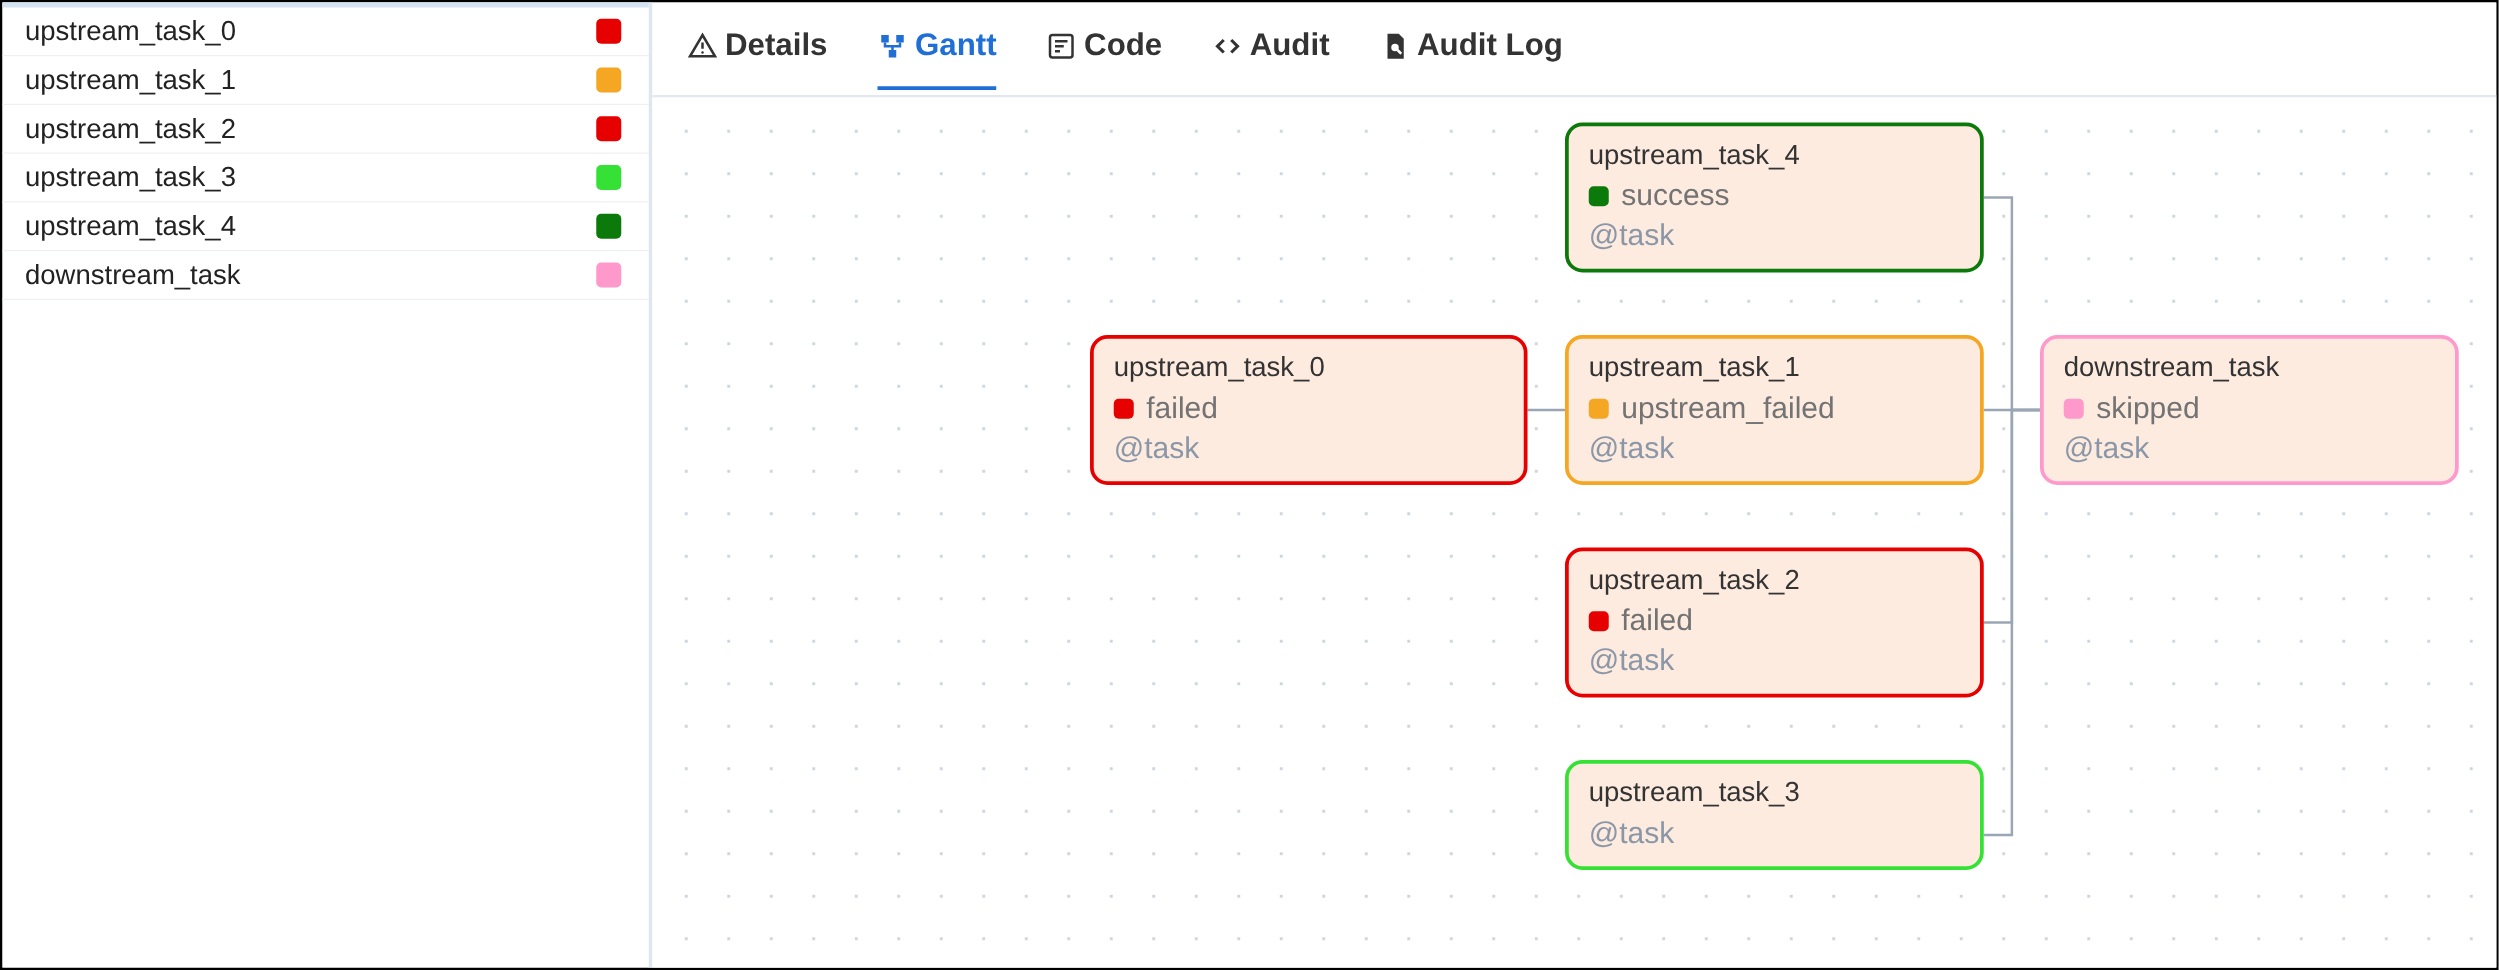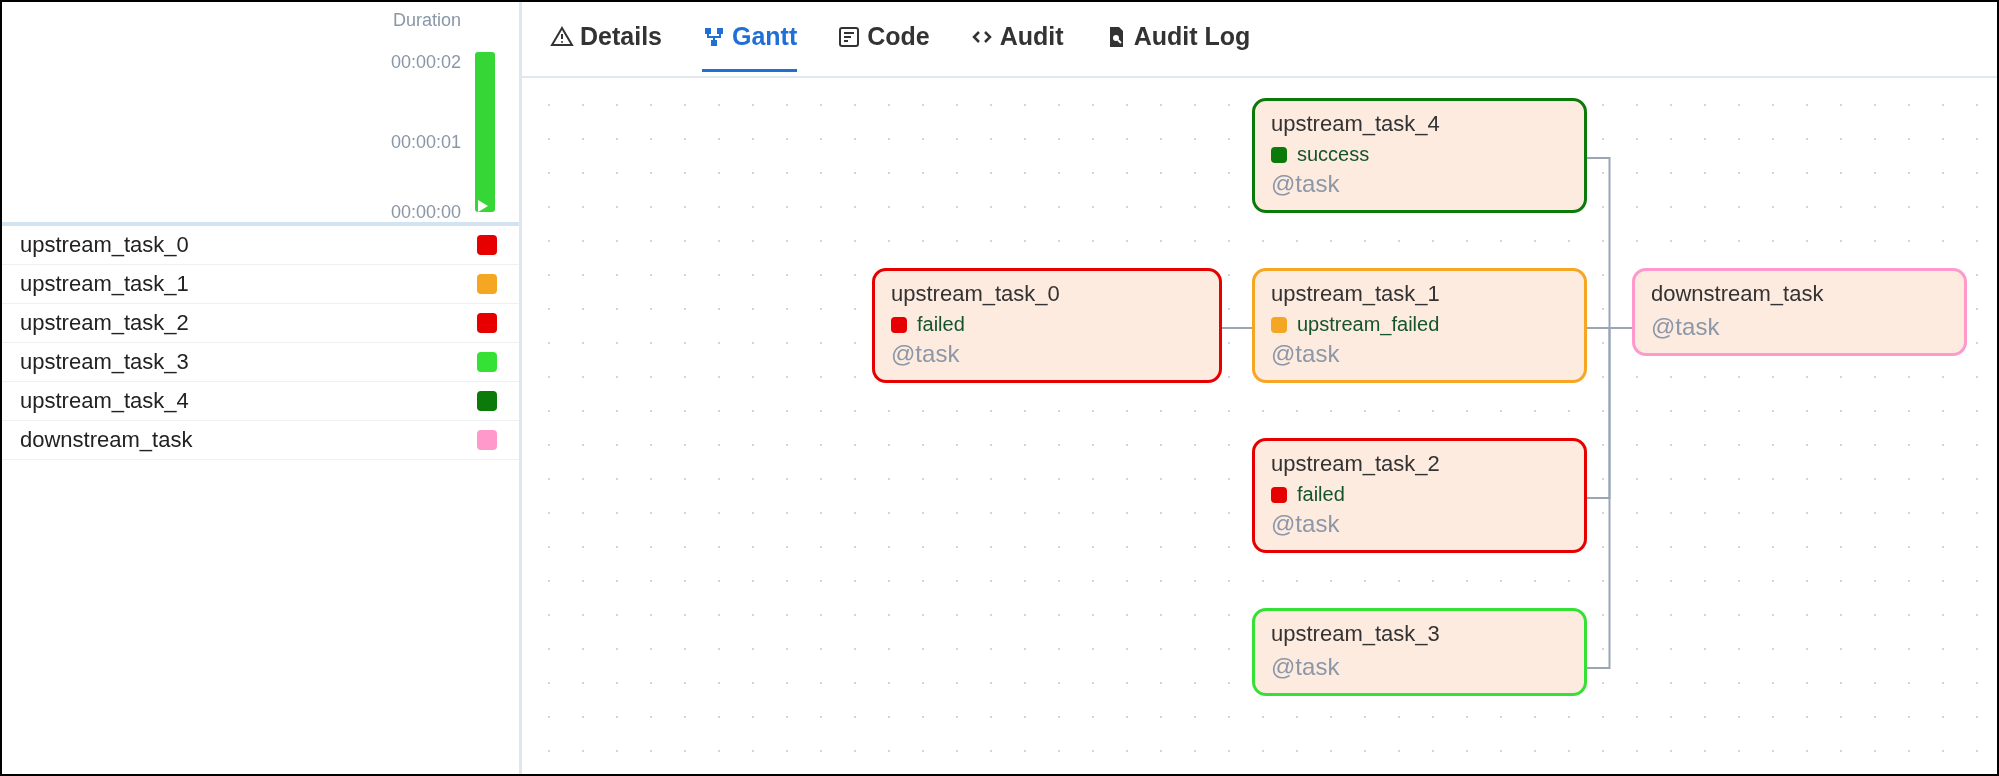--- a/index.html
+++ b/index.html
@@ -28,42 +28,31 @@
   
   .main { flex:1; display:flex; flex-direction:column; background:#fff; }
   .tabbar { display:flex; align-items:center; gap:40px; padding:16px 28px 0 28px; border-bottom:2px solid #e1e8ef; height:76px; }
   .tab { display:flex; align-items:center; gap:6px; font-size:25px; font-weight:700; color:#333; cursor:pointer; padding-bottom:18px; border-bottom:3px solid transparent; }
   .tab.active { color:#1f6fd6; border-bottom-color:#1f6fd6; }
   .tab-icon { display:inline-flex; width:24px; height:24px; }
   .graph-area { flex:1; position:relative; overflow:hidden; background:#fff; }
   .dot-grid { position:absolute; inset:0; background-image: radial-gradient(#cfd6de 1.3px, transparent 1.3px); background-size:34px 34px; background-position: 10px 10px; }
   .node { position:absolute; border-width:3px; border-style:solid; border-radius:14px; background:#fdebe0; padding:10px 16px 12px 16px; min-width:330px; }
   .node-title { font-size:22px; color:#333; margin-bottom:6px; white-space:nowrap; }
-  .node-state { font-size:20px; color:#14532d; display:flex; align-items:center; gap:10px; }
+  .node-state { font-size:24px; color:#737373; display:flex; align-items:center; gap:10px; }
   .node-sub { font-size:24px; color:#8b97a7; margin-top:4px; }
   .state-dot { width:16px; height:16px; border-radius:4px; display:inline-block; }
   .edge { position:absolute; pointer-events:none; }
 </style>
 </head>
 <body>
 
 <div class="root">
 
   <div class="sidebar">
-    <div class="duration-area">
-      <div class="duration-label">Duration</div>
-      <div class="tick tick-2">00:00:02</div>
-      <div class="tick tick-1">00:00:01</div>
-      <div class="tick tick-0">00:00:00</div>
-      <div class="bar-col">
-        <div class="bar-item" style="bottom:0; height:160px;">
-          <span class="play-triangle"></span>
-        </div>
-      </div>
-    </div>
     <div class="divider"></div>
     <div class="task-list" id="task-list">
         <div class="task-row">
           <span>upstream_task_0</span>
           <span class="status-swatch sw-red"></span>
         </div>
         <div class="task-row">
           <span>upstream_task_1</span>
           <span class="status-swatch sw-orange"></span>
         </div>
@@ -181,19 +170,23 @@
               <span>failed</span>
             </div>
             <div class="node-sub">@task</div>
           </div>
           <div class="node" style="left: 730px; top: 530px; width: 335px; border-color: rgb(53, 225, 53);">
             <div class="node-title">upstream_task_3</div>
             <div class="node-sub">@task</div>
           </div>
           <div class="node" style="left: 1110px; top: 190px; width: 335px; border-color: rgb(255, 153, 204);">
             <div class="node-title">downstream_task</div>
+            <div class="node-state">
+              <span class="state-dot" style="background: rgb(255, 153, 204);"></span>
+              <span>skipped</span>
+            </div>
             <div class="node-sub">@task</div>
           </div>
         </div>
     </div>
   </div>
 
 </div>
 
 </body></html>

